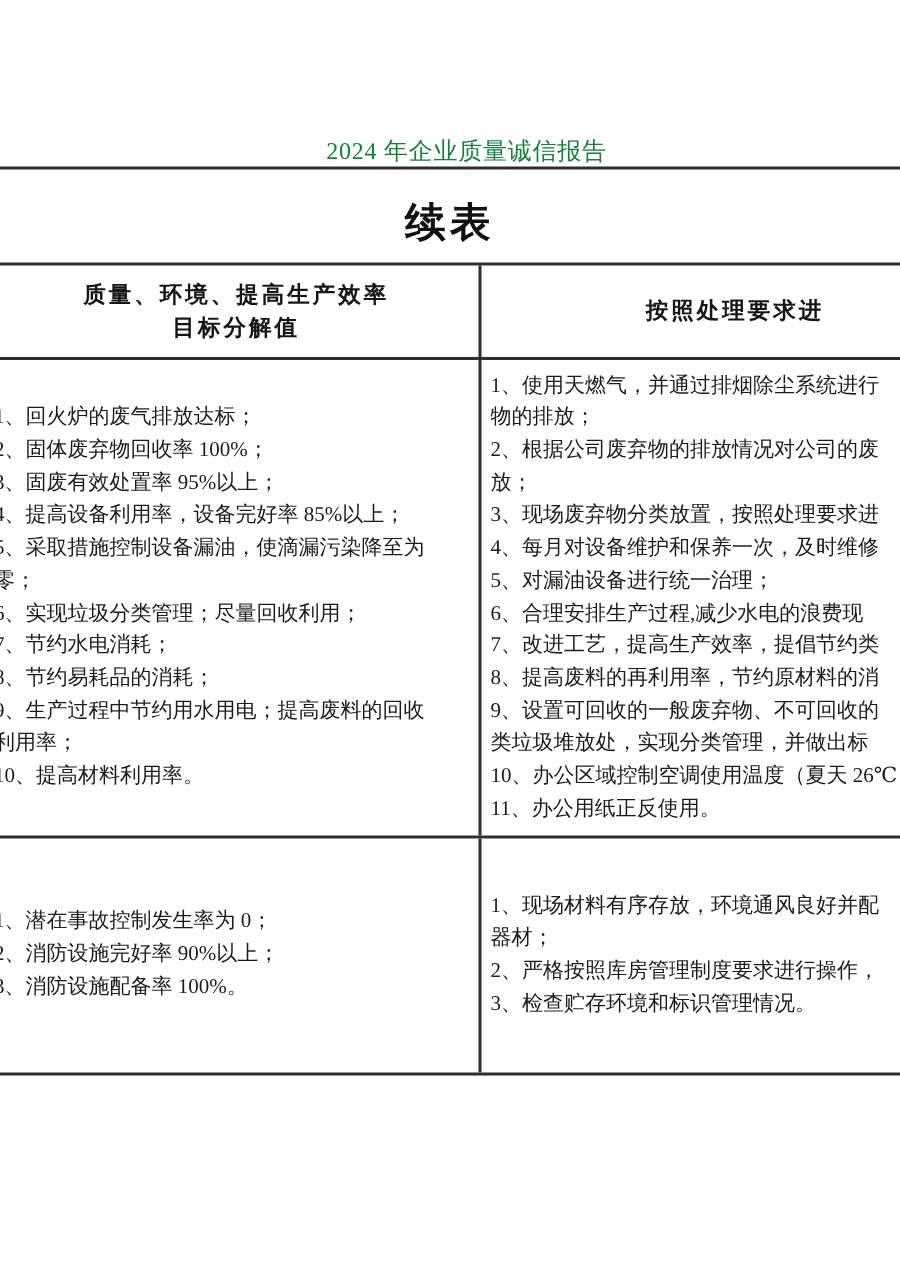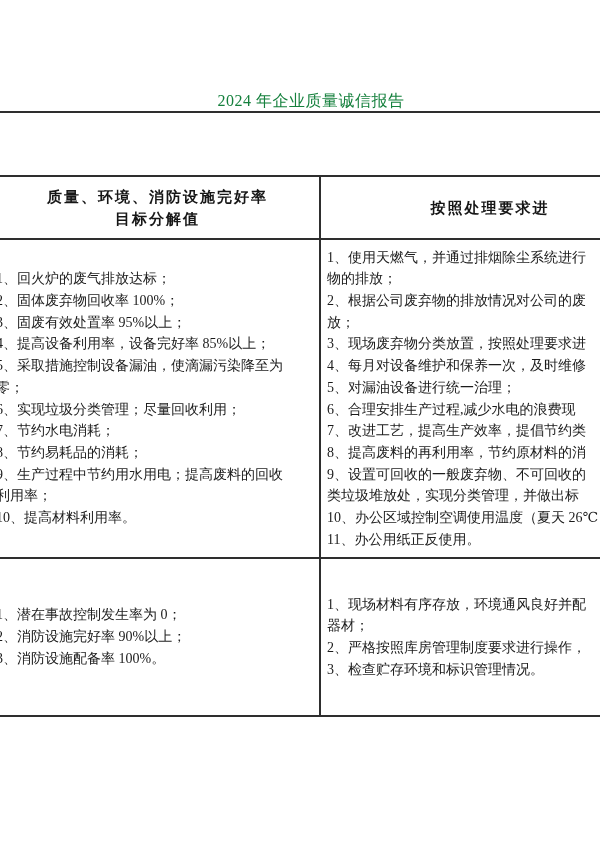--- a/index.html
+++ b/index.html
@@ -50,26 +50,27 @@
 </style>
 </head>
 <body>
 
 <div class="page">
 
   <div class="doc-header">2024 年企业质量诚信报告</div>
 
   <div class="header-rule"></div>
 
+  <div class="cont-title">续表</div>
 
   <div class="table">
 
     <div class="trow row-head">
       <div class="cell cell-left head-cell">
-        <div>质量、环境、消防设施完好率</div>
+        <div>质量、环境、提高生产效率</div>
         <div>目标分解值</div>
       </div>
       <div class="cell cell-right head-cell">
         <div>按照处理要求进</div>
       </div>
     </div>
 
     <div class="trow row-main">
       <div class="cell cell-left body-cell">
           <div class="tline">1、回火炉的废气排放达标；</div>

